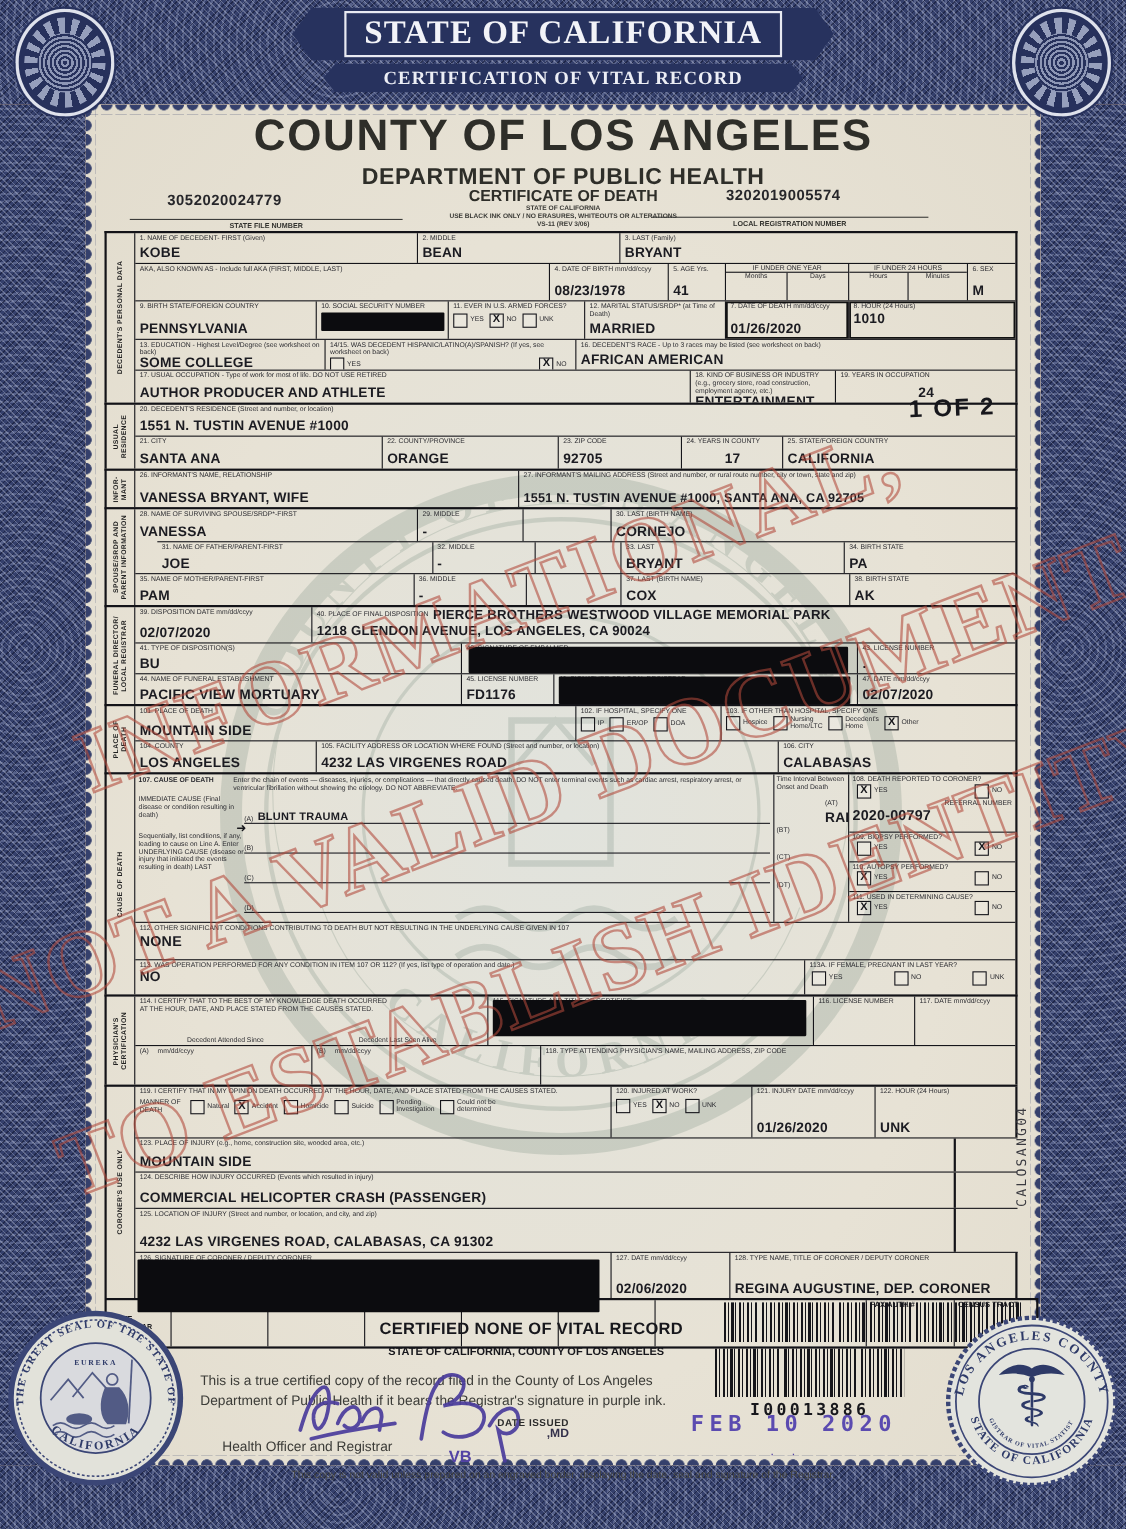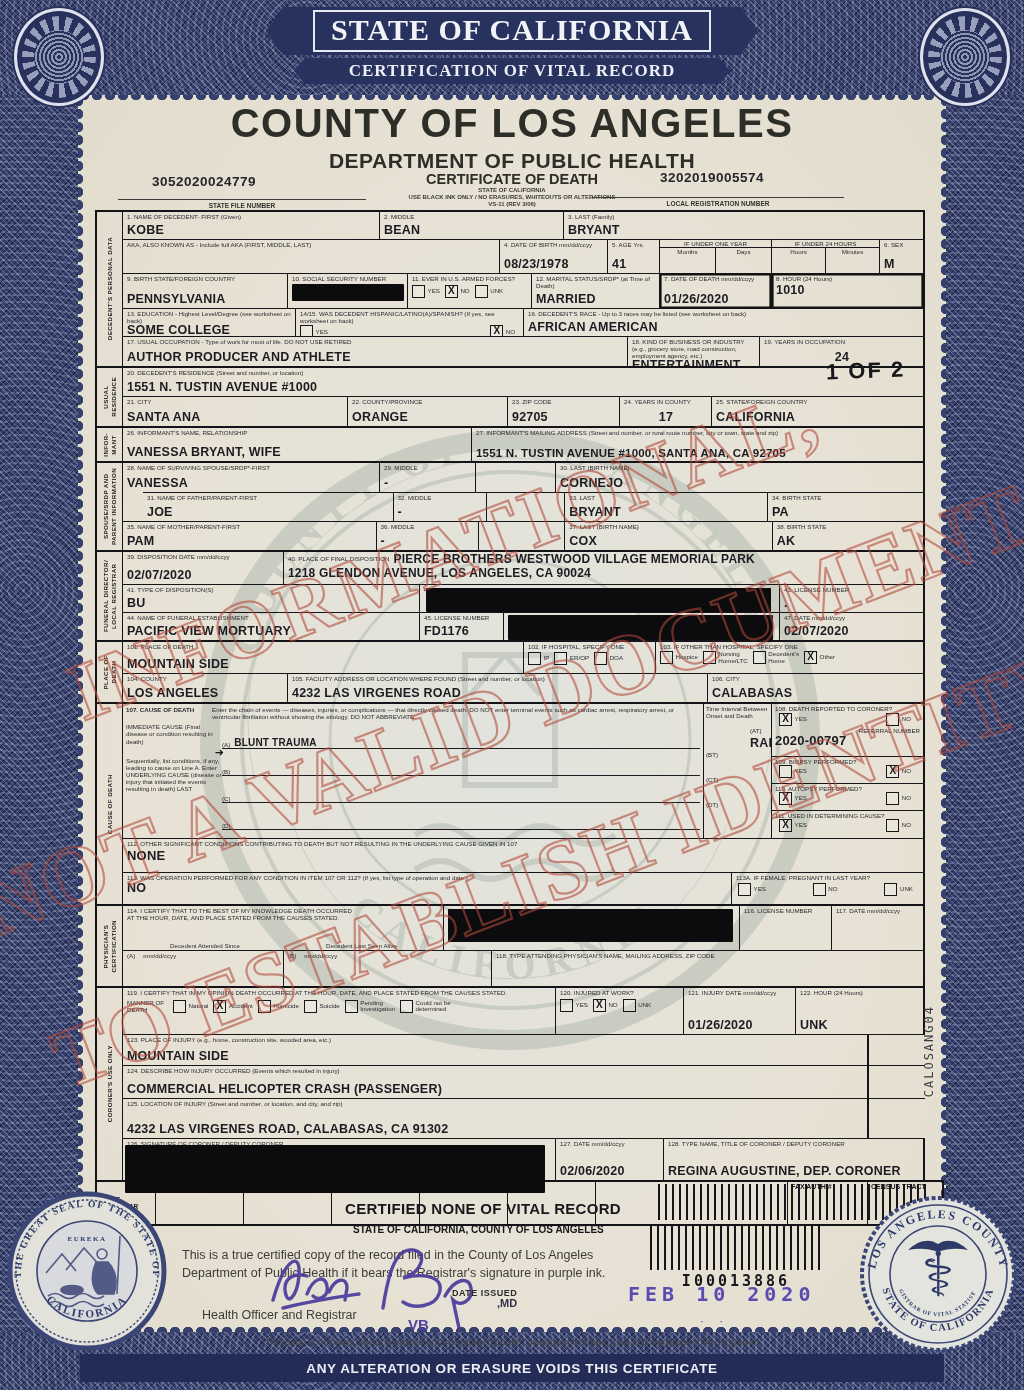--- a/index.html
+++ b/index.html
@@ -832,23 +832,20 @@
     </g>
   </svg>
   <div class="abs" style="left:452px;top:1288px;font-size:9px;font-weight:bold;letter-spacing:.5px;color:#2c2c2c;z-index:5;">DATE ISSUED</div>
   <div class="abs" style="left:497px;top:1297px;font-size:11px;font-weight:bold;color:#33304a;z-index:4;">,MD</div>
   <div class="abs purple" style="left:408px;top:1316px;font-size:15px;font-weight:bold;z-index:4;">VB</div>
   <div class="abs" style="left:202px;top:1308px;font-size:12.5px;color:#3c3c38;z-index:4;">Health Officer and Registrar</div>
   <div class="abs" id="stamp-date" style="left:628px;top:1282px;z-index:4;">FEB 10 2020</div>
   <div class="abs purple" style="left:700px;top:1314px;font-size:12px;letter-spacing:6px;z-index:4;">· ·</div>
   <div class="abs" style="left:62px;top:1336px;width:900px;text-align:center;font-size:9.5px;color:#44443f;z-index:4;">This copy is not valid unless prepared on an engraved border, displaying the date, seal and signature of the Registrar.</div>
 
-  <div id="band">
-      <span>ANY ALTERATION OR ERASURE VOIDS THIS CERTIFICATE</span>
-    </div>
 
   <svg class="abs" style="left:4px;top:1178px;z-index:6;" width="166" height="186" viewBox="0 0 166 186">
     <circle cx="83" cy="93" r="77" fill="#e2e2da" stroke="#3b4676" stroke-width="5"></circle>
     <circle cx="83" cy="93" r="71" fill="none" stroke="#3b4676" stroke-width="1.4" stroke-dasharray="2.5 2"></circle>
     <circle cx="83" cy="93" r="50" fill="#d9dade" stroke="#3b4676" stroke-width="1.6"></circle>
     <path id="glsTop" d="M 22 120 A 66 66 0 1 1 144 120" fill="none"></path>
     <text font-family="Liberation Serif,serif" font-size="9.6" font-weight="bold" fill="#2e3a68" letter-spacing="1.6">
       <textPath href="#glsTop" startOffset="50%" text-anchor="middle">THE GREAT SEAL OF THE STATE OF</textPath>
     </text>
     <path id="glsBot" d="M 33 110 A 57 57 0 0 0 133 110" fill="none"></path>

